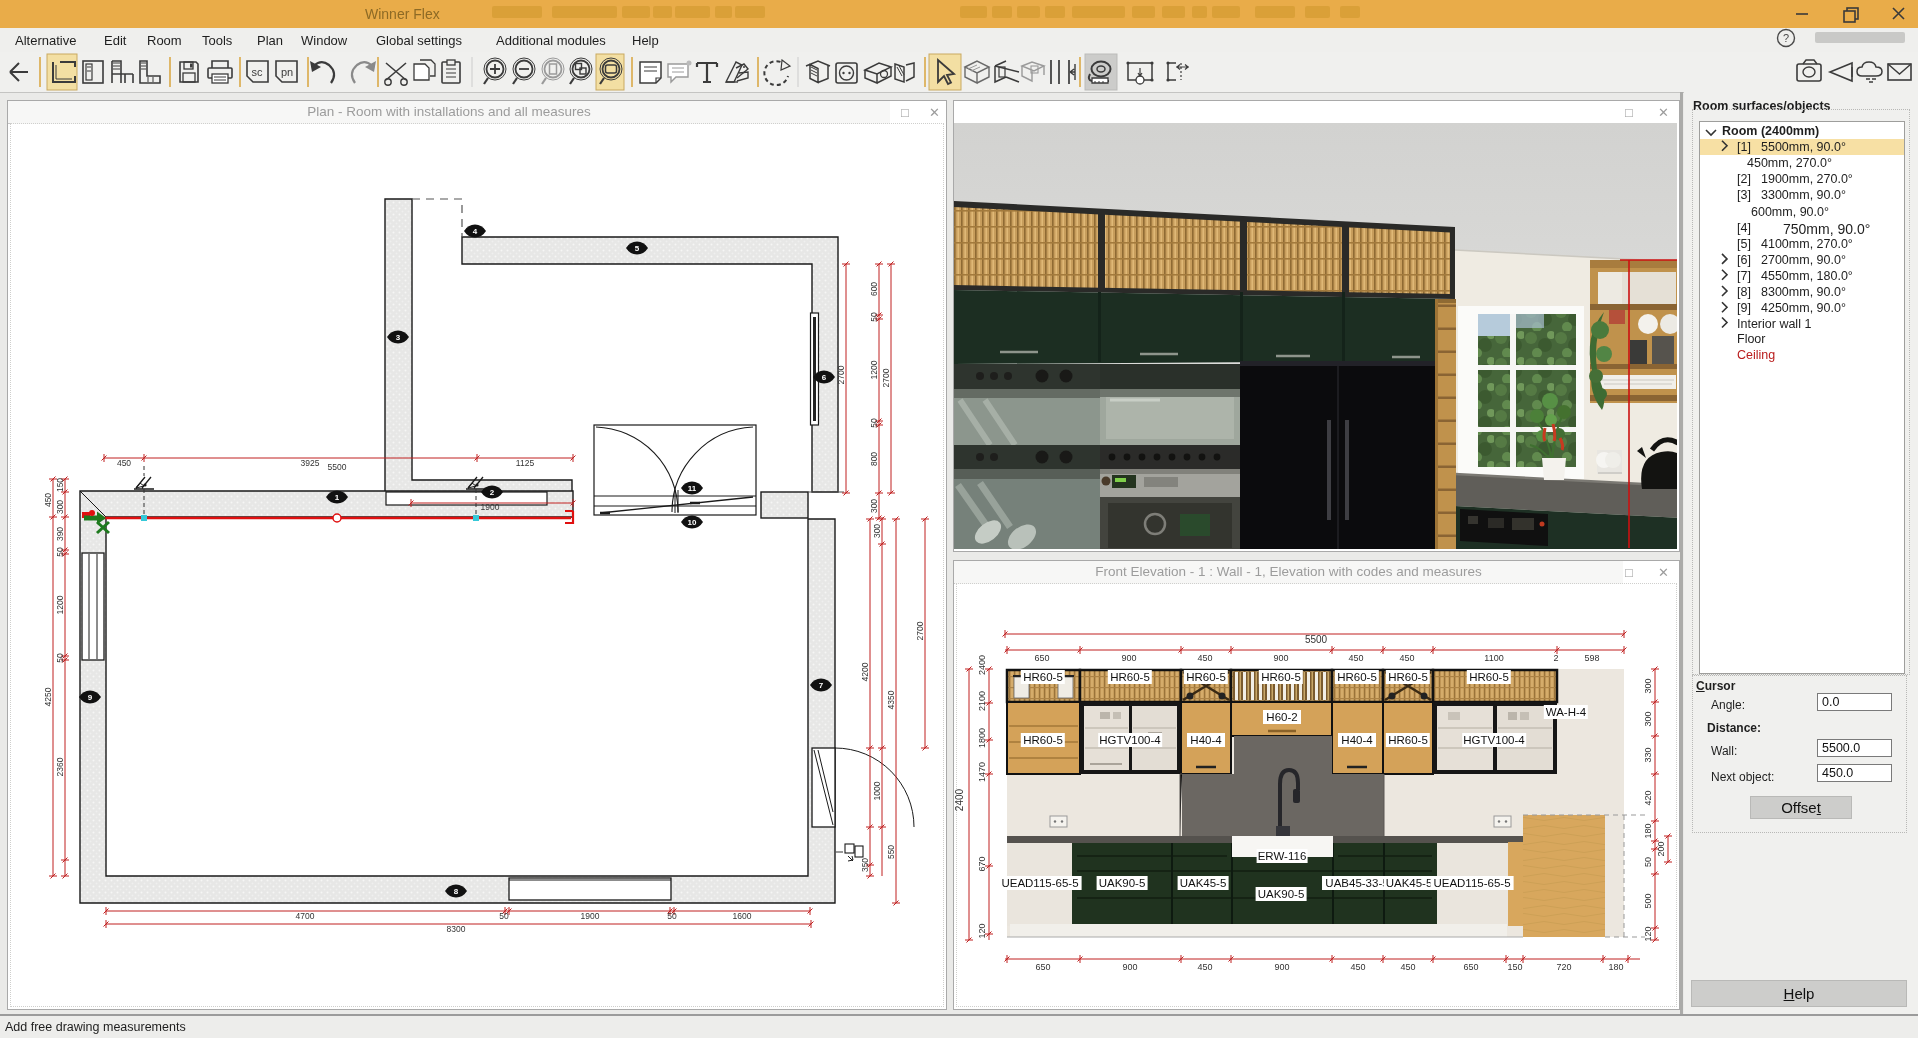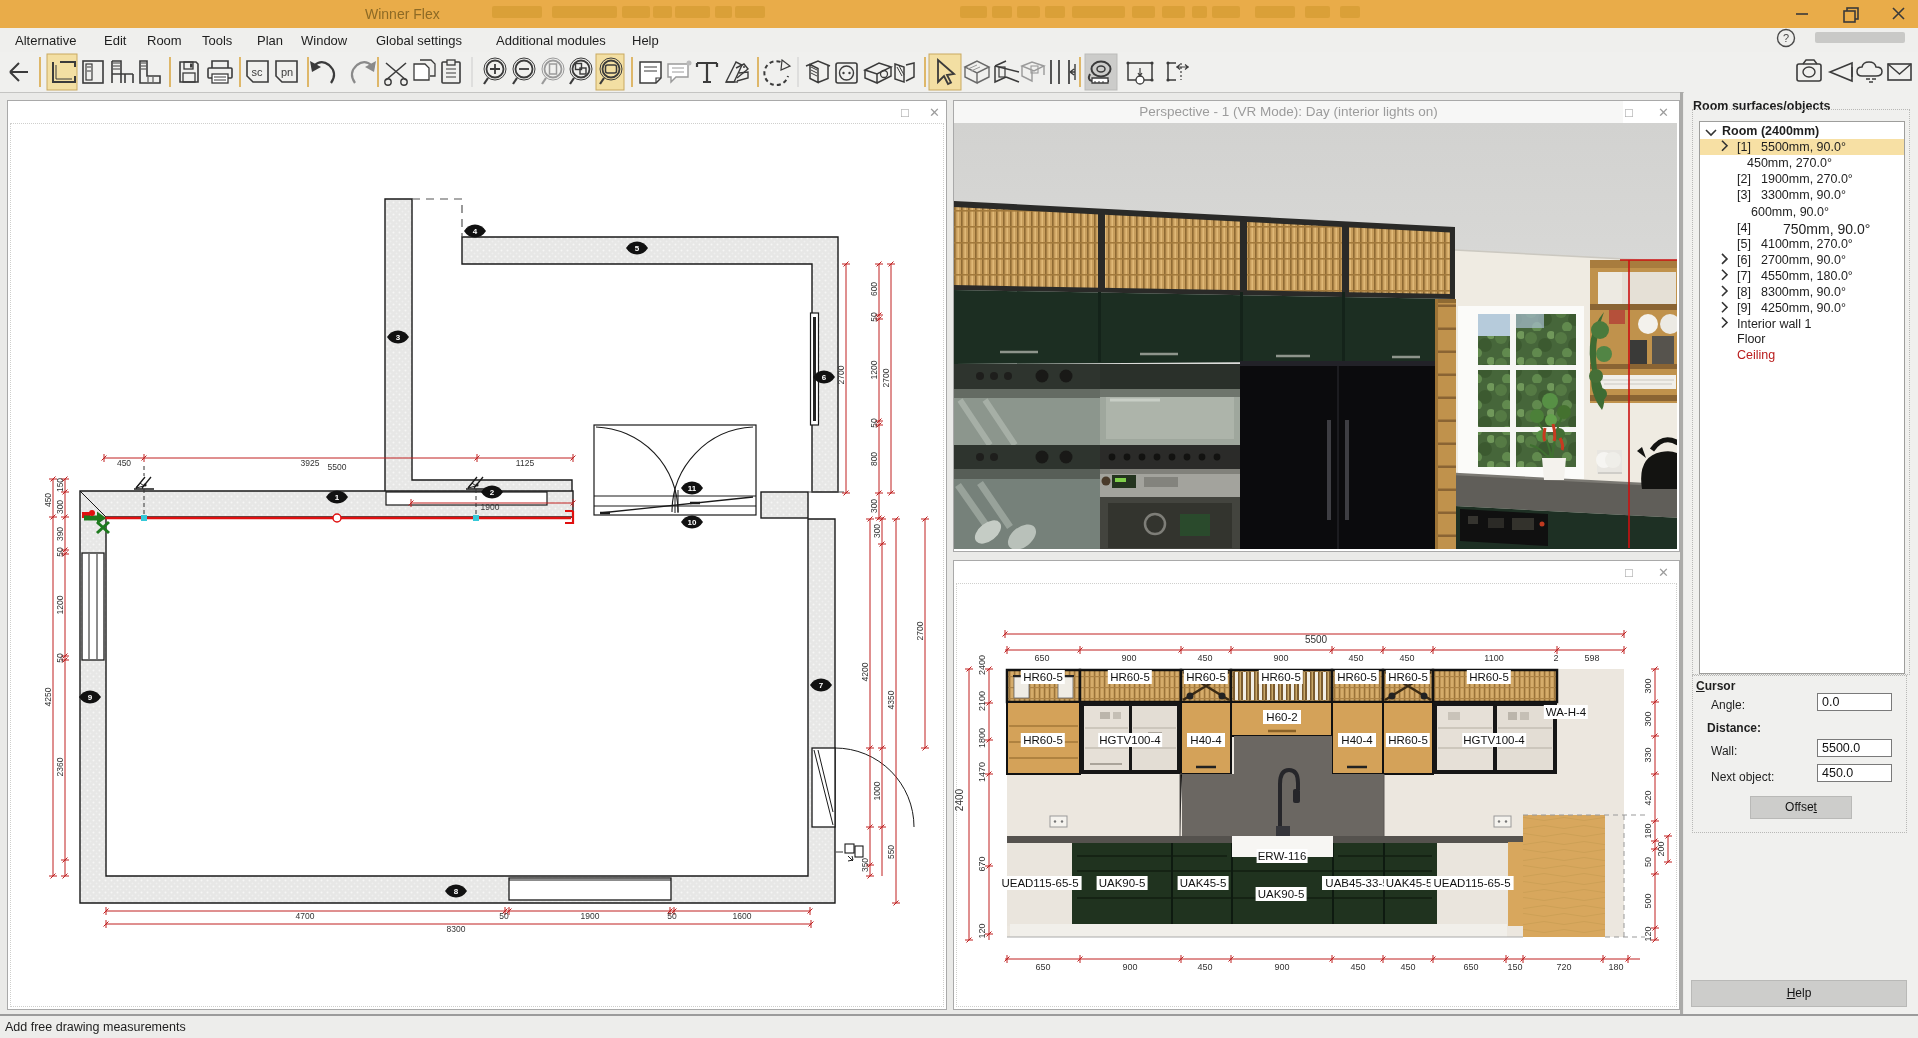--- a/index.html
+++ b/index.html
@@ -10,21 +10,21 @@
 .mi{position:absolute;top:5px;font-size:13px;color:#1E1E1E;}
 #toolbar{left:0;top:52px;width:1918px;height:40px;background:#F0F0EE;border-bottom:1px solid #C4C4C2;}
 .panel{position:absolute;background:#FFF;border:1px solid #A9A9A9;}
 .ptitle{position:absolute;left:0;top:0;right:56px;height:22px;background:#F7F7F6;border-bottom:1px dotted #C6C6C6;color:#9C9C9C;font-size:13.5px;text-align:center;line-height:22px;}
 .pbtn{position:absolute;top:4px;color:#9C9C9C;font-size:13px;}
 #statusbar{left:0;top:1014px;width:1918px;height:24px;background:#EDEDEB;border-top:2px solid #9B9B9B;}
 #statusbar span{position:absolute;left:5px;top:4px;font-size:12.5px;color:#1E1E1E;}
 #sidebar{left:1684px;top:92px;width:234px;height:922px;background:#F0F0EE;}
 .lbl{position:absolute;font-size:12px;color:#1E1E1E;}
 .inp{position:absolute;background:#FFF;border:1px solid #7A7A7A;font-size:12.5px;color:#111;padding:1px 0 0 4px;}
-.btn{position:absolute;background:#CDCDCB;border:1px solid #B9B9B7;font-size:12px;color:#111;text-align:center;}
+.btn{position:absolute;background:#CDCDCB;border:1px solid #B9B9B7;font-size:15px;color:#111;text-align:center;}
 </style></head>
 <body>
 <div class="abs" id="titlebar">
 <span class="wf">Winner Flex</span>
 <div class="blob" style="left:492px;width:50px;"></div>
 <div class="blob" style="left:552px;width:65px;"></div>
 <div class="blob" style="left:622px;width:28px;"></div>
 <div class="blob" style="left:653px;width:19px;"></div>
 <div class="blob" style="left:675px;width:35px;"></div>
 <div class="blob" style="left:715px;width:17px;"></div>
@@ -194,20 +194,21 @@
       <ellipse cx="1809" cy="20" rx="6" ry="5" fill="#F0F0EE" stroke="#3b3b3b" stroke-width="1.4"></ellipse>
 <path d="M1852 11 L1830 20 L1852 29 Z" fill="none" stroke="#3b3b3b" stroke-width="1.6"></path>
       <path d="M1852 15 v10" stroke="#3b3b3b" stroke-width="1.4"></path>
 <path d="M1862 24 q-5 0 -5 -4.5 q0 -4.5 5 -4.5 q1 -5 7 -5 q6 0 7 5 q6 0 6 4.5 q0 4.5 -6 4.5 Z" fill="none" stroke="#3b3b3b" stroke-width="1.5"></path>
       <path d="M1866 27 h4 M1872 27 h4 M1869 30 h4" stroke="#3b3b3b" stroke-width="1.3"></path>
 <rect x="1888" y="12" width="23" height="16" fill="none" stroke="#3b3b3b" stroke-width="1.6"></rect>
       <path d="M1888 12 L1899.5 22 L1911 12" fill="none" stroke="#3b3b3b" stroke-width="1.4"></path>
 </svg>
   </div>
 <div class="panel" style="left:7px;top:100px;width:938px;height:908px;">
+<div class="ptitle">Plan - Room with installations and all measures</div>
 <span class="pbtn" style="left:893px">□</span>
     <span class="pbtn" style="left:921px">✕</span>
     <div style="position:absolute;left:2px;top:22px;right:2px;bottom:2px;border:1px dotted #CFCFCD;pointer-events:none"></div>
 <svg width="936" height="884" viewBox="0 0 936 884" style="position:absolute;left:0;top:22px">
 <defs>
         <pattern id="wp" width="6" height="6" patternUnits="userSpaceOnUse">
           <rect width="6" height="6" fill="#E7E7E6"></rect>
           <circle cx="1.5" cy="1.5" r="1" fill="#F6F6F5"></circle>
           <circle cx="4.5" cy="4.5" r="1" fill="#EFEFEF"></circle>
         </pattern>
@@ -425,21 +426,20 @@
 <text x="448" y="771" font-size="8" fill="#FFF" text-anchor="middle" font-family="Liberation Sans" font-weight="bold">8</text>
 <path d="M71,574 Q75,567.5 82,567.5 Q89,567.5 93,574 Q89,580.5 82,580.5 Q75,580.5 71,574 Z" fill="#111"></path>
 <text x="82" y="577" font-size="8" fill="#FFF" text-anchor="middle" font-family="Liberation Sans" font-weight="bold">9</text>
 <path d="M673,399 Q677,392.5 684,392.5 Q691,392.5 695,399 Q691,405.5 684,405.5 Q677,405.5 673,399 Z" fill="#111"></path>
 <text x="684" y="402" font-size="8" fill="#FFF" text-anchor="middle" font-family="Liberation Sans" font-weight="bold">10</text>
 <path d="M673,365 Q677,358.5 684,358.5 Q691,358.5 695,365 Q691,371.5 684,371.5 Q677,371.5 673,365 Z" fill="#111"></path>
 <text x="684" y="368" font-size="8" fill="#FFF" text-anchor="middle" font-family="Liberation Sans" font-weight="bold">11</text>
 </svg>
 </div>
 <div class="panel" style="left:953px;top:100px;width:725px;height:450px;">
-<div class="ptitle">Perspective - 1 (VR Mode): Day (interior lights on)</div>
 <span class="pbtn" style="left:671px">□</span>
     <span class="pbtn" style="left:704px">✕</span>
     <div style="position:absolute;left:2px;top:22px;right:2px;bottom:2px;border:1px dotted #CFCFCD;pointer-events:none"></div>
 <svg width="723" height="426" viewBox="0 0 723 426" style="position:absolute;left:0;top:22px">
 <defs>
 <linearGradient id="ceil" x1="0" y1="0" x2="0" y2="1">
           <stop offset="0" stop-color="#D2D2D0"></stop>
           <stop offset="1" stop-color="#E4E4E2"></stop>
         </linearGradient>
 <pattern id="wick" width="7" height="16" patternUnits="userSpaceOnUse">
@@ -573,20 +573,21 @@
       <rect x="391" y="297" width="4" height="100" fill="#3E3E43"></rect>
 <line x1="384" y1="243" x2="384" y2="429" stroke="#1C1C20" stroke-width="2"></line>
 <rect x="481" y="176" width="21" height="253" fill="url(#oak)"></rect>
 <rect x="481" y="176" width="21" height="4" fill="#8F6A33"></rect>
 <rect x="481" y="176" width="3" height="253" fill="#9E7436"></rect>
 <line x1="675" y1="137" x2="675" y2="425" stroke="#CC1111" stroke-width="1.6"></line>
 <line x1="666" y1="137" x2="726" y2="137" stroke="#CC1111" stroke-width="1.6"></line>
 </svg>
 </div>
 <div class="panel" style="left:953px;top:560px;width:725px;height:448px;">
+<div class="ptitle">Front Elevation - 1 : Wall - 1, Elevation with codes and measures</div>
 <span class="pbtn" style="left:671px">□</span>
     <span class="pbtn" style="left:704px">✕</span>
     <div style="position:absolute;left:2px;top:22px;right:2px;bottom:2px;border:1px dotted #CFCFCD;pointer-events:none"></div>
 <svg width="723" height="424" viewBox="0 0 723 424" style="position:absolute;left:0;top:22px">
 <defs>
         <pattern id="wickE" width="5" height="11" patternUnits="userSpaceOnUse">
           <rect width="5" height="11" fill="#C89E5D"></rect>
           <rect x="0" width="1.2" height="11" fill="#9A733A"></rect>
           <rect x="2.5" width="1" height="11" fill="#E2BB79"></rect>
           <rect y="5" width="5" height="1.2" fill="#AD8345"></rect>

